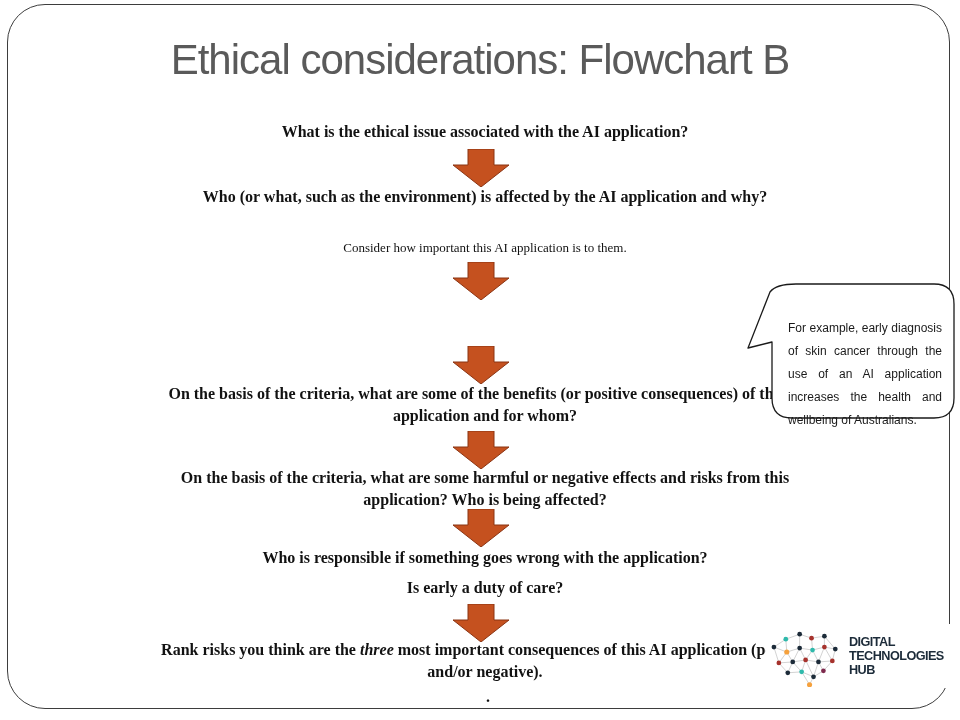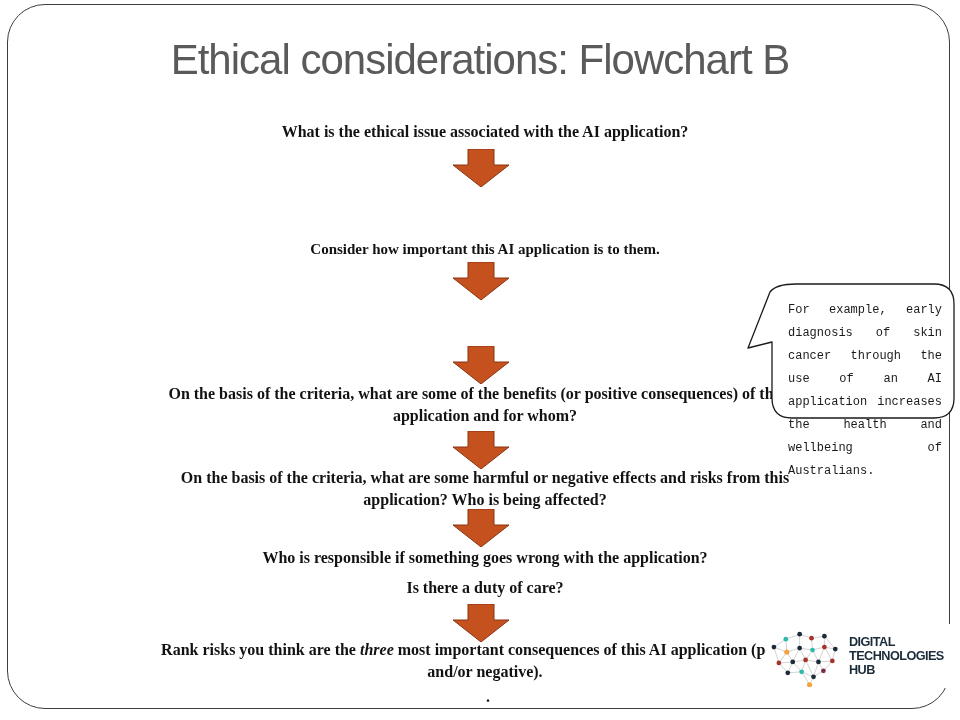--- a/index.html
+++ b/index.html
@@ -18,30 +18,30 @@
   }
   .slide-title{
     position:absolute;top:36px;left:0;width:100%;margin:0;
     text-align:center;font-family:"Liberation Sans",sans-serif;
     font-weight:400;font-size:42px;letter-spacing:-1px;color:var(--title-gray);
   }
   .step{
     position:absolute;left:160px;width:650px;text-align:center;
     font-weight:bold;font-size:16px;line-height:1.35;
   }
-  .step.note{font-weight:bold;font-size:15px;}
+  .step.note{font-weight:normal;font-size:13px;}
   .it{font-style:italic;margin-top:15px;}
   .arrow{
     position:absolute;left:453px;width:56px;height:38px;color:var(--arrow);
   }
   .callout{position:absolute;}
   .callout svg{position:absolute;left:0;top:0;}
   .callout-text{
     position:absolute;font-size:12px;line-height:23px;text-align:justify;
-    font-family:Liberation Mono, monospace;color:#1a1a1a;
+    font-family:Liberation Sans, sans-serif;color:#1a1a1a;margin-top:18px;
   }
   .logo{
     position:absolute;left:766px;top:624px;width:184px;height:64px;
     background:#fff;display:flex;align-items:center;gap:4px;
   }
   .logo-text{
     font-family:"Liberation Sans",sans-serif;font-weight:bold;
     font-size:13.5px;line-height:1.02;letter-spacing:-0.6px;color:var(--logo-navy);
     transform:scaleX(0.94);transform-origin:left center;white-space:nowrap;
   }
@@ -66,20 +66,21 @@
   <div class="slide-border"></div>
 
   <h1 class="slide-title">Ethical considerations: Flowchart B</h1>
 
   <div class="step" style="top:121px">What is the ethical issue associated with the AI application?</div>
 
   <svg class="arrow" style="top:149px">
       <use href="#arrowShape"></use>
     </svg>
 
+  <div class="step" style="top:186px">Who (or what, such as the environment) is affected by the AI application and why?</div>
 
   <div class="step note" style="top:239px">Consider how important this AI application is to them.</div>
 
   <svg class="arrow" style="top:262px">
       <use href="#arrowShape"></use>
     </svg>
 
 
   <svg class="arrow" style="top:346px">
       <use href="#arrowShape"></use>
@@ -92,21 +93,21 @@
     </svg>
 
   <div class="step" style="top:467px">On the basis of the criteria, what are some harmful or negative effects and risks from this application? Who is being affected?</div>
 
   <svg class="arrow" style="top:509px">
       <use href="#arrowShape"></use>
     </svg>
 
   <div class="step" style="top:547px">Who is responsible if something goes wrong with the application?</div>
 
-  <div class="step" style="top:577px">Is there a duty of care?</div>
+  <div class="step" style="top:577px">Is early a duty of care?</div>
 
   <svg class="arrow" style="top:604px">
       <use href="#arrowShape"></use>
     </svg>
 
   <div class="step" style="top:639px">
     <span>Rank risks you think are the </span><span class="it">three</span><span> most important consequences of this AI application (positive and/or negative).</span>
   </div>
 
   <div class="stray">.</div>

